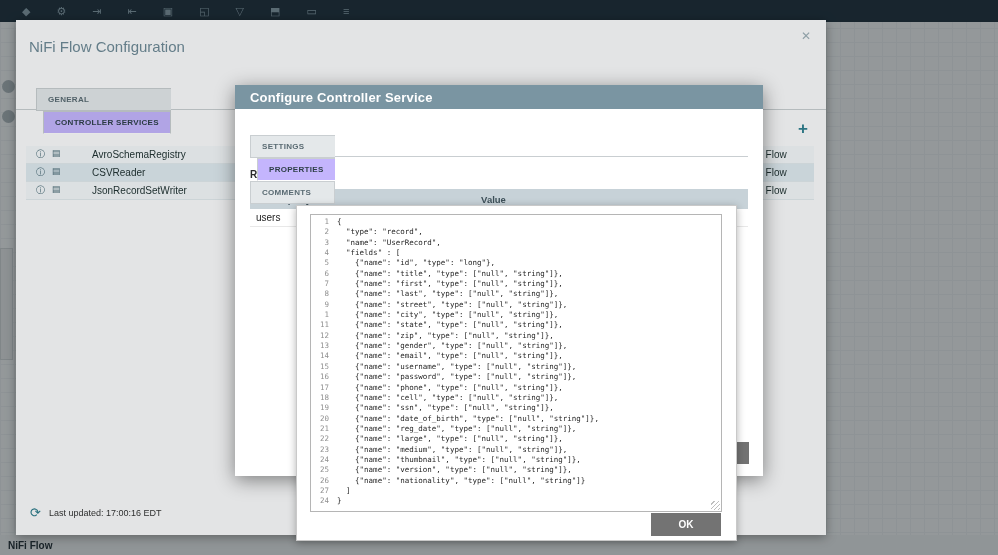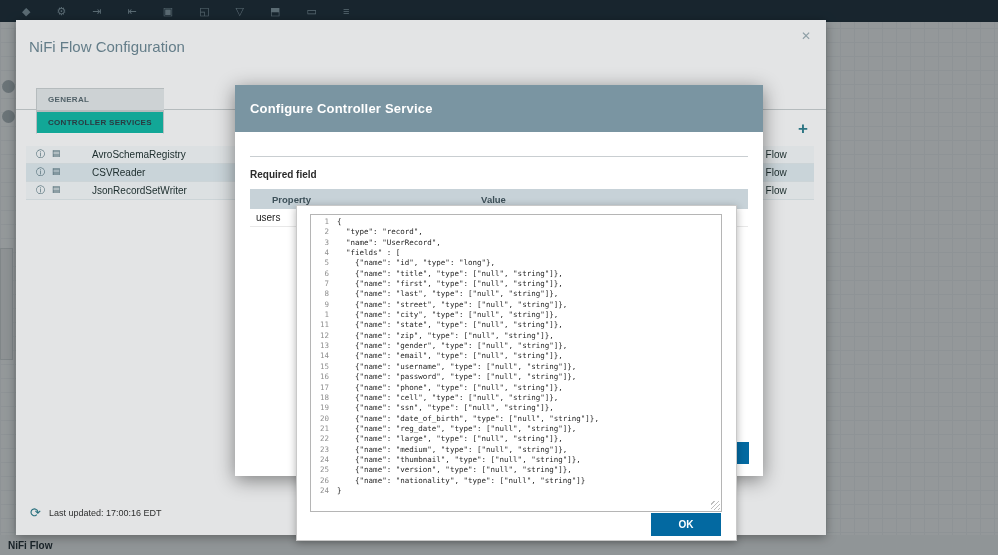--- a/index.html
+++ b/index.html
@@ -26,51 +26,51 @@
   .glass2{position:absolute; inset:0; background:rgba(10,16,20,.10); z-index:20;}
   
   .dialog{position:absolute; background:#fcfcfd;}
   .back{left:16px; top:20px; width:810px; height:515px; z-index:10; box-shadow:0 2px 10px rgba(0,0,0,.35); overflow:hidden;}
   .dlg-title{position:absolute; left:13px; top:18px; font-size:15px; color:#6f8a97;}
   .dlg-close{position:absolute; right:15px; top:9px; font-size:12px; color:#9fb0b8; cursor:pointer;}
   .tabs{position:absolute; display:flex; z-index:2;flex-direction:column;}
   .back-tabs{left:20px; top:68px;}
   .tab{padding:6px 11px; font-size:8px; font-weight:bold; letter-spacing:.3px; color:#5a6b73; background:#e4e8ea; border:1px solid #c9ced1; border-right:none; cursor:pointer;}
   .tab:last-child{border-right:1px solid #c9ced1;}
-  .tab.active{background:#14b8a6; color:#2e3f48; border-bottom-color:#fff;}
+  .tab.active{background:#c4b5fd; color:#2e3f48; border-bottom-color:#fff;margin-left:7px;}
   .tabs-rule{position:absolute; left:0; right:0; top:89px; border-top:1px solid #c9ced1; z-index:1;}
   .add-btn{position:absolute; right:18px; top:100px; font-size:17px; font-weight:bold; color:#2f7f8f; cursor:pointer; line-height:1;}
   .svc-table{position:absolute; left:10px; right:12px; top:126px;}
   .svc-head{height:20px; background:#c7d2d8; display:flex; align-items:center; font-size:9.5px; color:#3d5059; font-weight:bold; padding-left:66px;}
   .sort{font-size:6.5px; margin-left:3px; color:#4d5d66;}
   .svc-row{height:18px; display:flex; align-items:center; font-size:10px; color:#233; border-bottom:1px solid #e3eaee; background:#f4f8fa;}
   .svc-rows .svc-row:nth-child(even){background:#dfeaf0;}
   .cell{flex:none;}
   .cell.icons{width:66px; padding-left:10px; display:flex; gap:7px;}
   .ic{font-size:9px; color:#4a6a76;}
   .cell.name{width:653px;}
   .cell.scope{width:166px;}
   .cell.actions{width:59px;}
   .ic.bolt{font-size:10px; color:#5d7d89;}
   .dlg-footer{position:absolute; left:14px; top:486px; display:flex; align-items:center; gap:8px;}
   .refresh{font-size:13px; color:#2c7b8a; cursor:pointer; line-height:1;}
   .updated{font-size:9px; color:#333;}
   .scope-note{position:absolute; left:724px; top:490px; font-size:9px; color:#444; white-space:nowrap;}
   
   .front{left:235px; top:85px; width:528px; height:391px; background:#fff; z-index:30; box-shadow:0 4px 18px rgba(0,0,0,.45);}
-  .modal-header{height:47px; background:#7a95a2; display:flex; align-items:center; padding-left:15px;}
+  .modal-header{height:24px; background:#7a95a2; display:flex; align-items:center; padding-left:15px;}
   .modal-header span{font-size:13px; font-weight:bold; color:#fff; letter-spacing:.2px;}
   .front-tabs{left:15px; top:50px;}
   .front-rule{position:absolute; left:15px; right:15px; top:71px; border-top:1px solid #c9ced1; z-index:1;}
   .required{position:absolute; left:15px; top:84px; font-size:10px; font-weight:bold; color:#2b2b2b;}
   .prop-head{position:absolute; left:15px; top:104px; width:498px; height:20px; background:#c7d2d8; display:flex; align-items:center; padding-left:22px; font-size:9.5px; font-weight:bold; color:#3d5059;}
   .prop-head .vh{margin-left:170px;}
   .prop-rows{position:absolute; left:15px; top:124px; width:498px;}
   .prop-row{height:18px; display:flex; align-items:center; padding-left:6px; background:#fff; border-bottom:1px solid #e8e8e8; font-size:10px; color:#222;}
-  .ok{position:absolute; background:#0369a1; color:#fff; border:none; font-family:"Liberation Sans", sans-serif; font-size:10px; font-weight:bold; cursor:pointer;}
+  .ok{position:absolute; background:#737373; color:#fff; border:none; font-family:"Liberation Sans", sans-serif; font-size:10px; font-weight:bold; cursor:pointer;}
   .modal-ok{right:14px; bottom:12px; width:52px; height:22px;}
   
   .editor{position:absolute; left:296px; top:205px; width:441px; height:336px; background:#fff; border:1px solid #c9c9c9; z-index:40; box-shadow:0 2px 8px rgba(0,0,0,.3);}
   .editor-box{position:absolute; left:13px; top:8px; width:412px; height:298px; border:1px solid #b5b5b5; background:#fff; overflow:hidden; padding:2px 0;}
   .code-line{display:flex; height:10.35px; line-height:10.35px; font-family:"DejaVu Sans Mono", monospace; font-size:7.5px;}
   .ln{width:26px; text-align:right; padding-right:8px; color:#909090; flex:none;}
   .code{white-space:pre; color:#1f1f1f;}
   .grip{position:absolute; right:1px; bottom:1px; width:9px; height:9px;
         background:repeating-linear-gradient(135deg, transparent 0 2px, #bfbfbf 2px 3px); cursor:nwse-resize;}
   .editor-ok{right:15px; bottom:4px; width:70px; height:23px;}
@@ -160,20 +160,25 @@
       <span class="updated">Last updated: 17:00:16 EDT</span>
     </div>
   </div>
 
   <div class="glass2"></div>
 
   <div class="dialog front">
     <div class="modal-header">
       <span>Configure Controller Service</span>
     </div>
+    <div class="tabs front-tabs">
+        <div class="tab">SETTINGS</div>
+        <div class="tab active">PROPERTIES</div>
+        <div class="tab">COMMENTS</div>
+      </div>
     <div class="front-rule"></div>
 
     <div class="required">Required field</div>
 
     <div class="prop-head">
       <span>Property</span>
       <span class="vh">Value</span>
     </div>
     <div class="prop-rows">
         <div class="prop-row">
@@ -285,20 +290,24 @@
         </div>
           <div class="code-line">
           <span class="ln">25</span>
             <span class="code">    {"name": "version", "type": ["null", "string"]},</span>
         </div>
           <div class="code-line">
           <span class="ln">26</span>
             <span class="code">    {"name": "nationality", "type": ["null", "string"]}</span>
         </div>
           <div class="code-line">
+          <span class="ln">27</span>
+            <span class="code">  ]</span>
+        </div>
+          <div class="code-line">
           <span class="ln">24</span>
             <span class="code">}</span>
         </div>
         </div>
       <div class="grip"></div>
     </div>
     <button class="ok editor-ok">OK</button>
   </div>
 
 </div>

